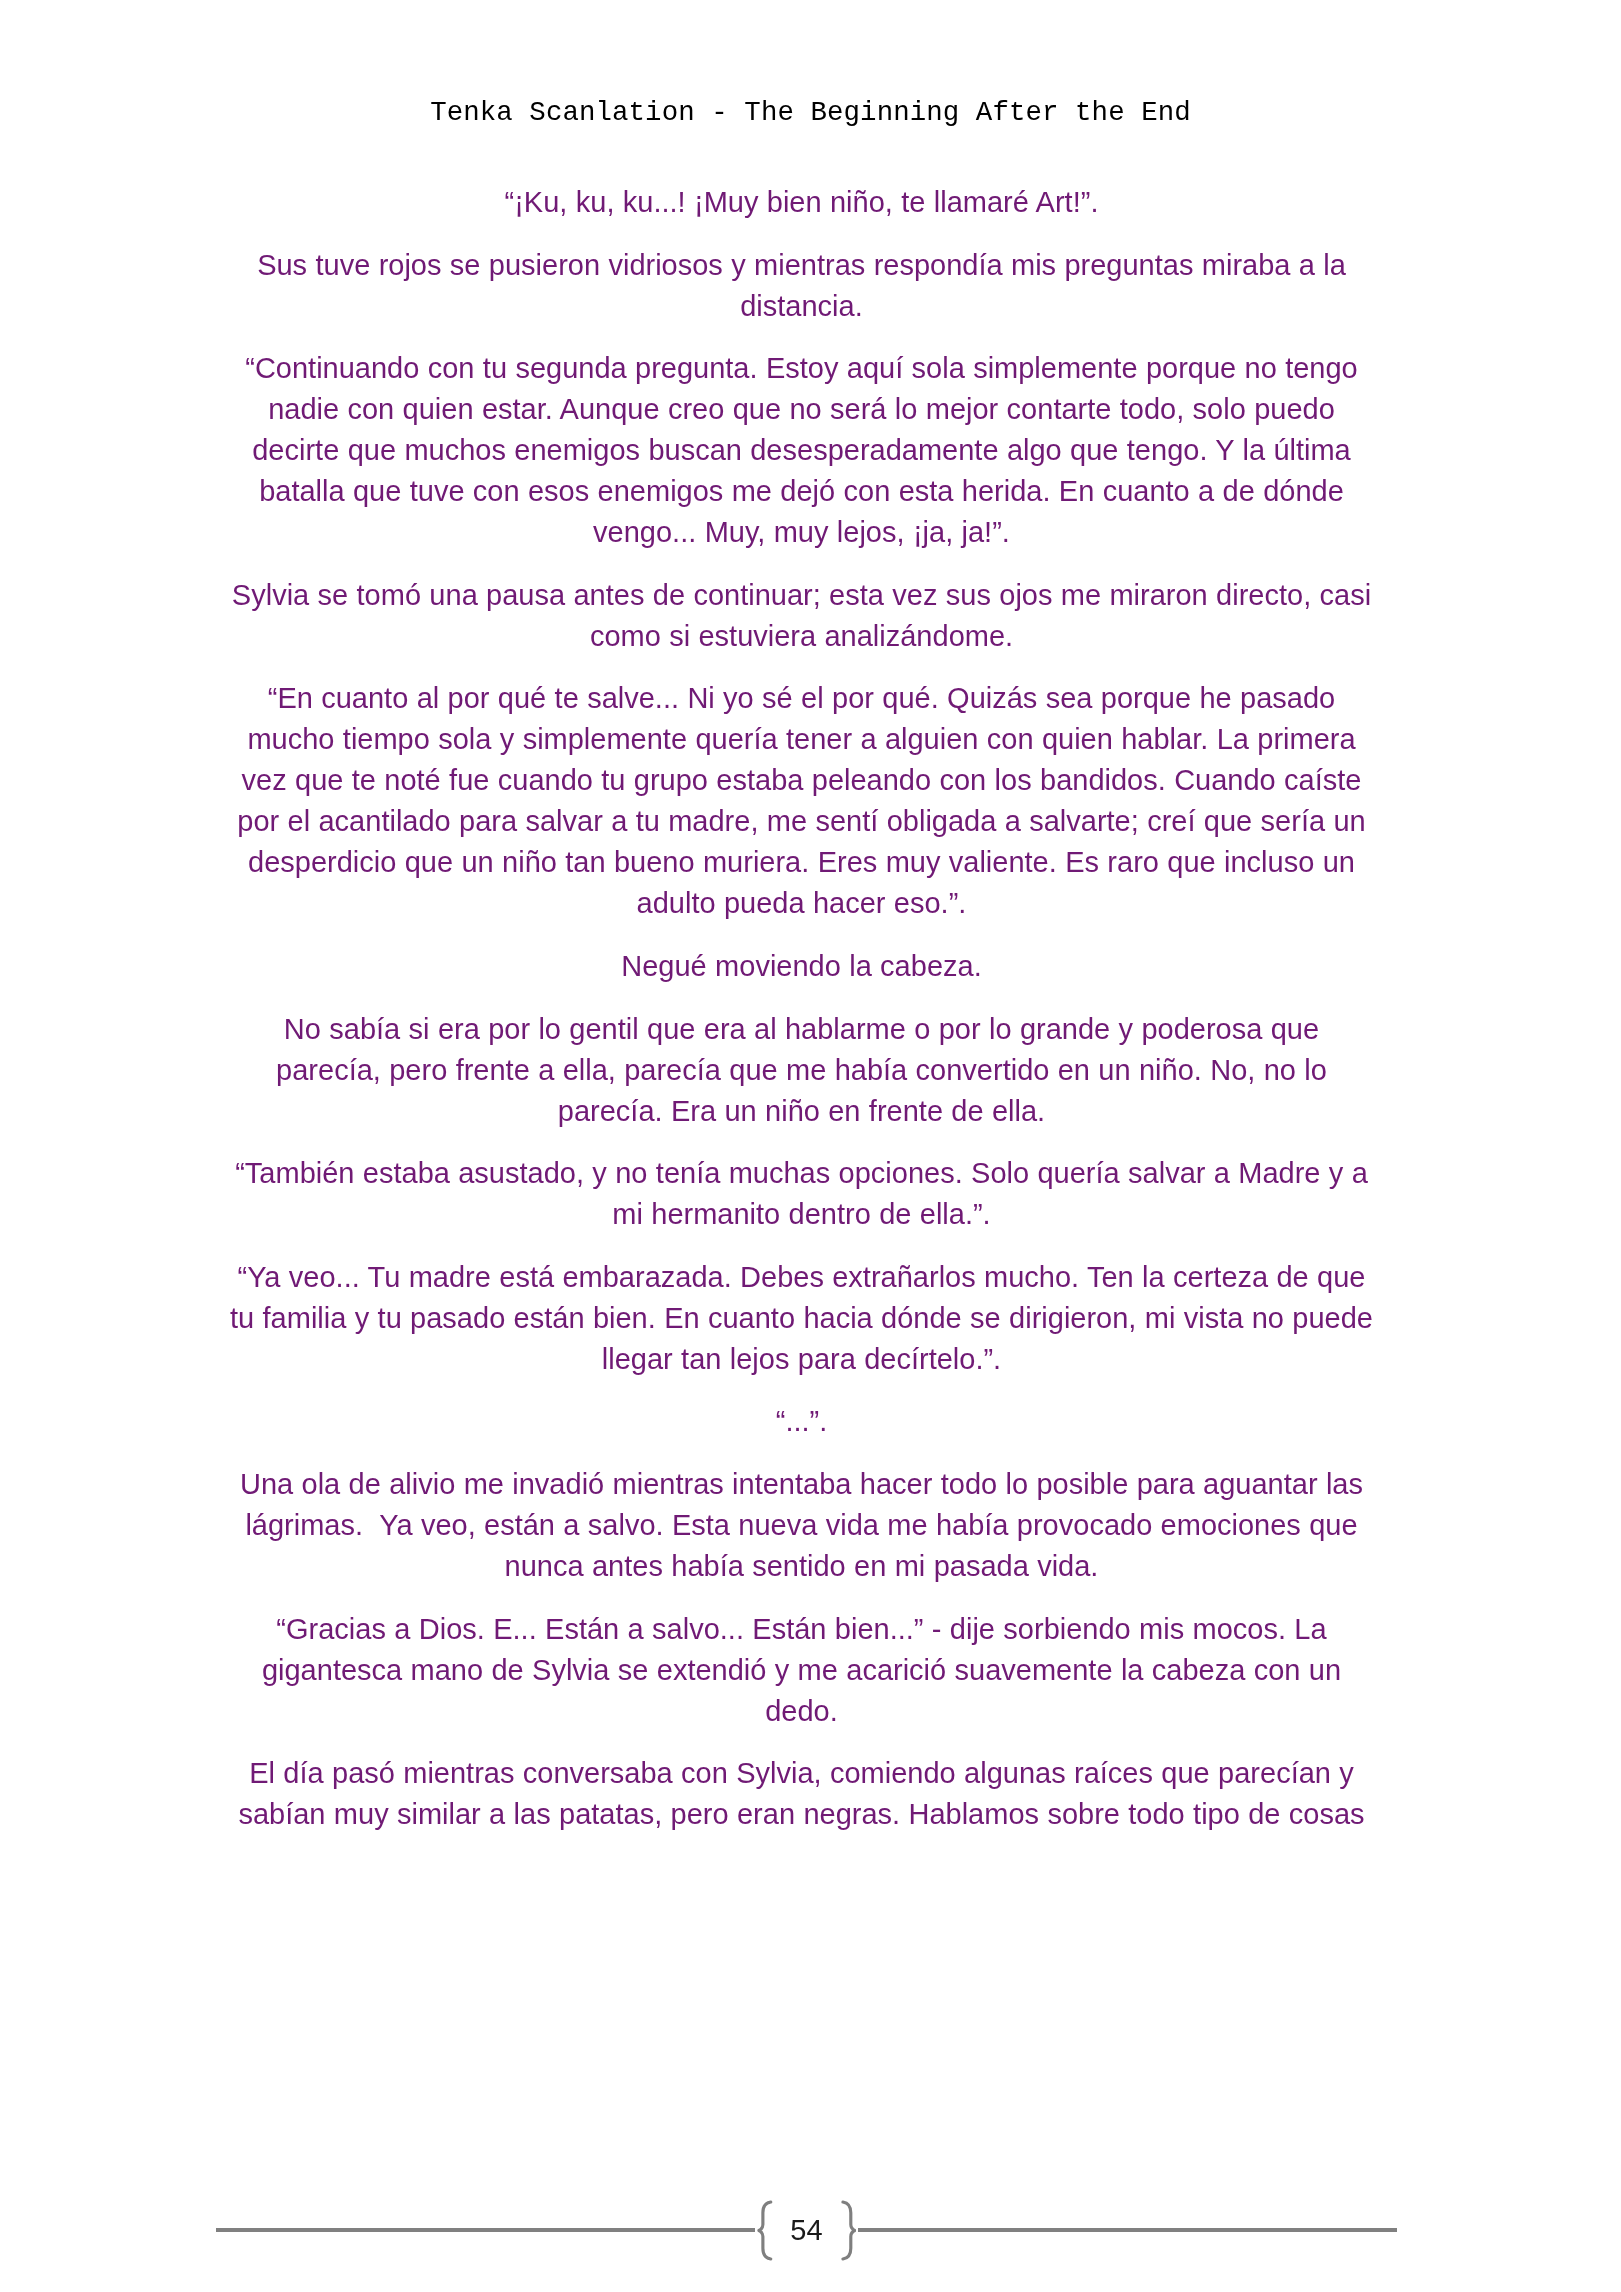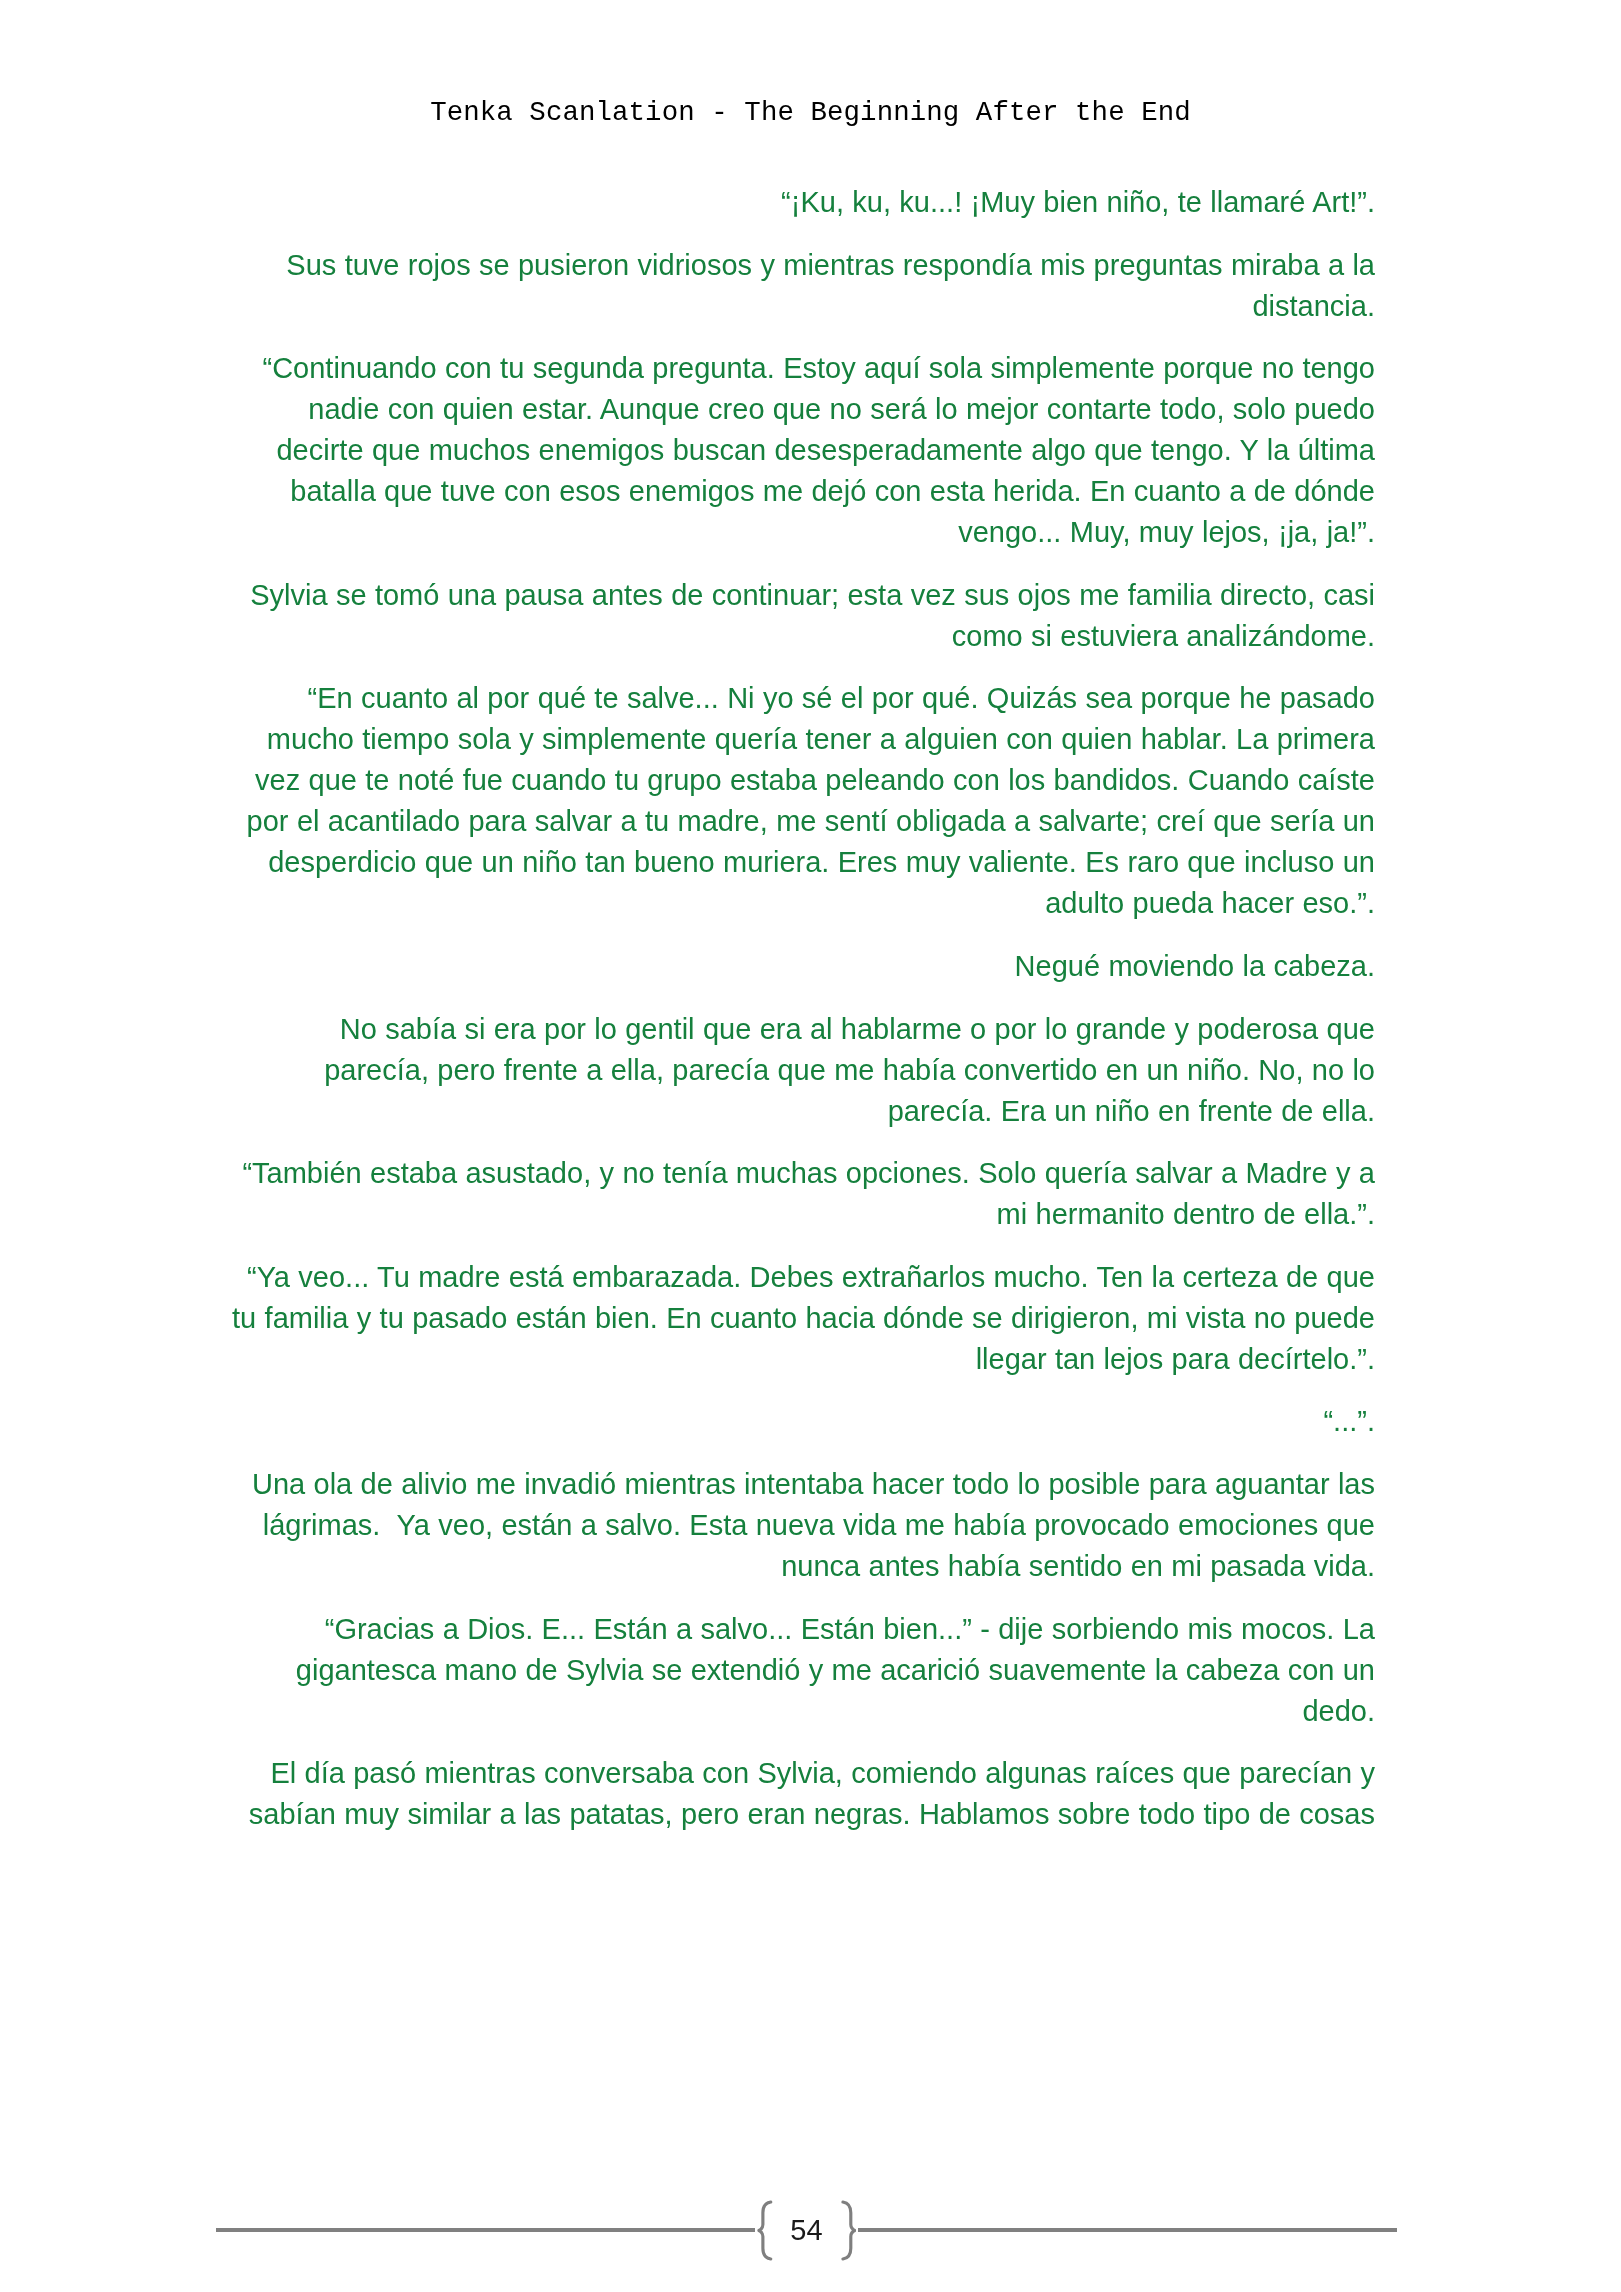--- a/index.html
+++ b/index.html
@@ -41,22 +41,22 @@
     position: absolute;
     top: 182px;
     left: 228px;
     width: 1147px;
   }
 
   .para {
     font-size: 29px;
     line-height: 41px;
     margin: 0 0 21.6px 0;
-    text-align: right;
-    color: #15803d;
+    text-align: center;
+    color: #701a75;
     white-space: pre-wrap;
     word-spacing: 0.3px;
   }
 
   .para:last-child {
     margin-bottom: 8px;
   }
 
   
   .page-footer {
@@ -121,21 +121,21 @@
 <body>
 
 <div class="page">
 
   <div class="page-header">Tenka Scanlation - The Beginning After the End</div>
 
   <div class="content">
     <p class="para">“¡Ku, ku, ku...! ¡Muy bien niño, te llamaré Art!”.</p>
     <p class="para">Sus tuve rojos se pusieron vidriosos y mientras respondía mis preguntas miraba a la distancia.</p>
     <p class="para">“Continuando con tu segunda pregunta. Estoy aquí sola simplemente porque no tengo nadie con quien estar. Aunque creo que no será lo mejor contarte todo, solo puedo decirte que muchos enemigos buscan desesperadamente algo que tengo. Y la última batalla que tuve con esos enemigos me dejó con esta herida. En cuanto a de dónde vengo... Muy, muy lejos, ¡ja, ja!”.</p>
-    <p class="para">Sylvia se tomó una pausa antes de continuar; esta vez sus ojos me familia directo, casi como si estuviera analizándome.</p>
+    <p class="para">Sylvia se tomó una pausa antes de continuar; esta vez sus ojos me miraron directo, casi como si estuviera analizándome.</p>
     <p class="para">“En cuanto al por qué te salve... Ni yo sé el por qué. Quizás sea porque he pasado mucho tiempo sola y simplemente quería tener a alguien con quien hablar. La primera vez que te noté fue cuando tu grupo estaba peleando con los bandidos. Cuando caíste por el acantilado para salvar a tu madre, me sentí obligada a salvarte; creí que sería un desperdicio que un niño tan bueno muriera. Eres muy valiente. Es raro que incluso un adulto pueda hacer eso.”.</p>
     <p class="para">Negué moviendo la cabeza.</p>
     <p class="para">No sabía si era por lo gentil que era al hablarme o por lo grande y poderosa que parecía, pero frente a ella, parecía que me había convertido en un niño. No, no lo parecía. Era un niño en frente de ella.</p>
     <p class="para">“También estaba asustado, y no tenía muchas opciones. Solo quería salvar a Madre y a mi hermanito dentro de ella.”.</p>
     <p class="para">“Ya veo... Tu madre está embarazada. Debes extrañarlos mucho. Ten la certeza de que tu familia y tu pasado están bien. En cuanto hacia dónde se dirigieron, mi vista no puede llegar tan lejos para decírtelo.”.</p>
     <p class="para">“...”.</p>
     <p class="para">Una ola de alivio me invadió mientras intentaba hacer todo lo posible para aguantar las lágrimas.  Ya veo, están a salvo. Esta nueva vida me había provocado emociones que nunca antes había sentido en mi pasada vida.</p>
     <p class="para">“Gracias a Dios. E... Están a salvo... Están bien...” - dije sorbiendo mis mocos. La gigantesca mano de Sylvia se extendió y me acarició suavemente la cabeza con un dedo.</p>
     <p class="para">El día pasó mientras conversaba con Sylvia, comiendo algunas raíces que parecían y sabían muy similar a las patatas, pero eran negras. Hablamos sobre todo tipo de cosas</p>
   </div>

